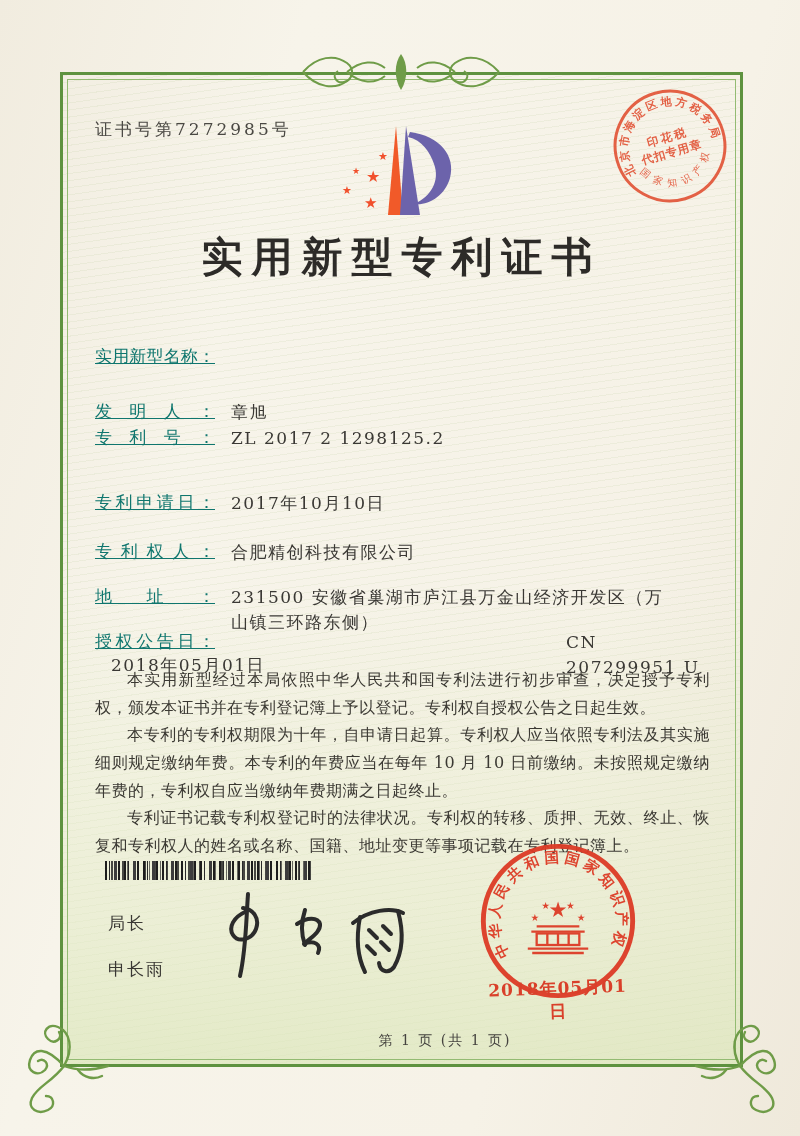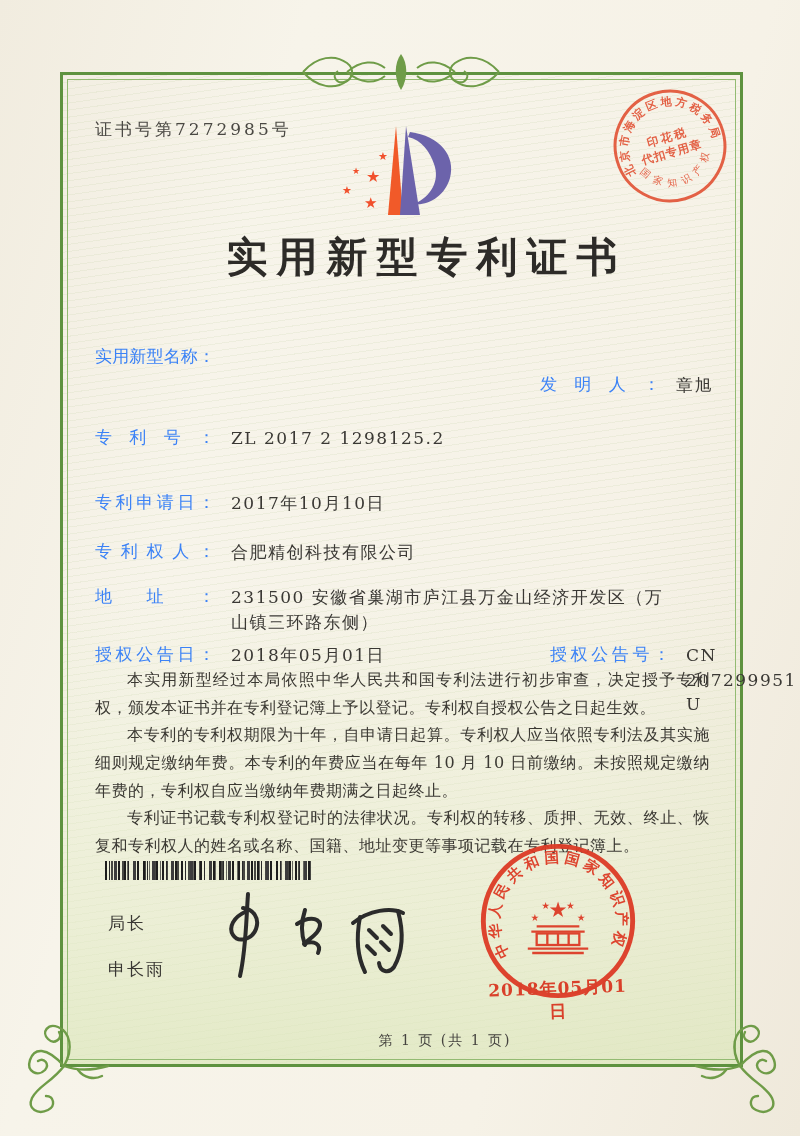--- a/index.html
+++ b/index.html
@@ -19,27 +19,27 @@
       repeating-linear-gradient(172deg,rgba(150,180,110,.10) 0 1px,rgba(255,255,255,0) 1px 7px);
   }
   .frame-inner{
     left:4px;top:4px;right:4px;bottom:4px;position:absolute;
     border:1px solid #93bb72;
   }
   
   .cert-no{left:95px;top:118px;font-size:17px;letter-spacing:3px;color:#4a4843;}
   .title{
     left:60px;top:230px;width:683px;text-align:center;
-    font-size:41px;font-weight:bold;letter-spacing:9px;color:#2d2b28;padding-left:25px;
+    font-size:41px;font-weight:bold;letter-spacing:9px;color:#2d2b28;
   }
   
   .field-row{position:absolute;left:95px;width:618px;display:flex;align-items:flex-start;font-size:17px;}
   .field-label{
     display:inline-block;width:120px;flex:none;
-    text-align:justify;text-align-last:justify;letter-spacing:0;color:#3b82f6;
+    text-align:justify;text-align-last:justify;letter-spacing:0;color:#0f766e;text-decoration:underline;
   }
   .field-value{margin-left:16px;letter-spacing:1.5px;color:#3a3834;line-height:1.45;}
   .grant-right{position:absolute;left:455px;top:0;display:flex;}
   
   .body-text{left:95px;top:666px;width:615px;font-size:16px;line-height:1.73;
     text-align:justify;letter-spacing:.5px;color:#3b3933;}
   .body-text p{margin:0;text-indent:2em;}
   
   .barcode{left:105px;top:861px;width:206px;height:19px;
     background-image:
@@ -128,45 +128,44 @@
     <text x="70" y="64" text-anchor="middle" font-size="13.5" letter-spacing="3" fill="#e25538" font-weight="bold">印花税</text>
     <text x="70" y="82" text-anchor="middle" font-size="13.5" letter-spacing="1" fill="#e25538" font-weight="bold">代扣专用章</text>
   </svg>
 </div>
 
 <div class="abs title">实用新型专利证书</div>
 
 <div class="abs field-row" style="top:345px;">
   <span class="field-label">实用新型名称：</span>
 </div>
-<div class="abs field-row" style="top:373px;justify-content:flex-end;">
+<div class="abs field-row" style="top:400px;">
   <span class="field-label">发明人：</span>
   <span class="field-value">章旭</span>
 </div>
 <div class="abs field-row" style="top:426px;">
   <span class="field-label">专利号：</span>
   <span class="field-value">ZL 2017 2 1298125.2</span>
 </div>
 <div class="abs field-row" style="top:491px;">
   <span class="field-label">专利申请日：</span>
   <span class="field-value">2017年10月10日</span>
 </div>
 <div class="abs field-row" style="top:540px;">
   <span class="field-label">专利权人：</span>
   <span class="field-value">合肥精创科技有限公司</span>
 </div>
 <div class="abs field-row" style="top:585px;">
   <span class="field-label">地址：</span>
   <span class="field-value" style="max-width:440px;">231500 安徽省巢湖市庐江县万金山经济开发区（万山镇三环路东侧）</span>
 </div>
-<div class="abs field-row" style="top:643px;">
+<div class="abs field-row" style="top:630px;flex-direction:column;">
   <span class="field-label">授权公告日：</span>
   <span class="field-value">2018年05月01日</span>
   <span class="grant-right">
-    <span class="field-label">授权公告号：</span>
     <span class="field-value">CN 207299951 U</span>
   </span>
 </div>
 
 <div class="abs body-text">
   <p>本实用新型经过本局依照中华人民共和国专利法进行初步审查，决定授予专利权，颁发本证书并在专利登记簿上予以登记。专利权自授权公告之日起生效。</p>
   <p>本专利的专利权期限为十年，自申请日起算。专利权人应当依照专利法及其实施细则规定缴纳年费。本专利的年费应当在每年 10 月 10 日前缴纳。未按照规定缴纳年费的，专利权自应当缴纳年费期满之日起终止。</p>
   <p>专利证书记载专利权登记时的法律状况。专利权的转移、质押、无效、终止、恢复和专利权人的姓名或名称、国籍、地址变更等事项记载在专利登记簿上。</p>
 </div>
 

